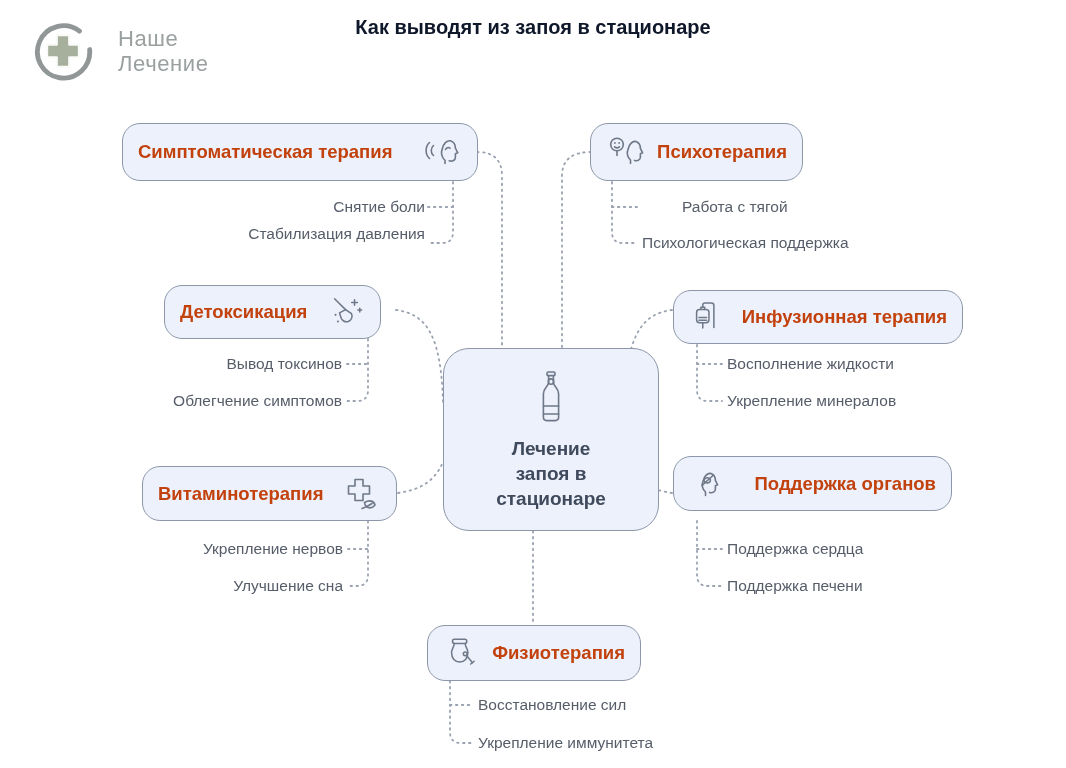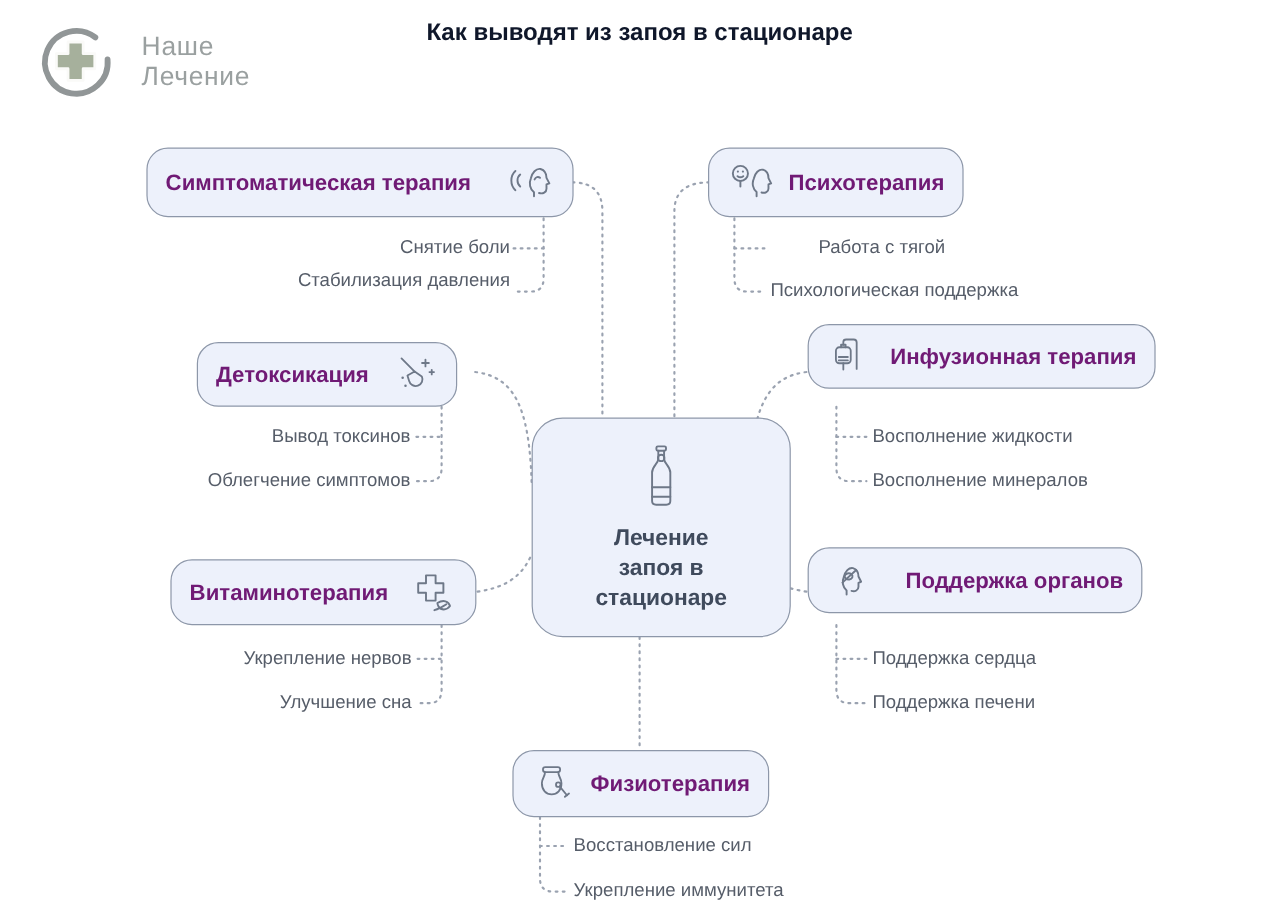--- a/index.html
+++ b/index.html
@@ -13,21 +13,21 @@
            font-size:20px; font-weight:bold; color:#0f172a; line-height:31px; }
 
   
   #wires { position:absolute; left:0; top:0; width:1066px; height:768px; }
   .conn { stroke:#9aa2b0; stroke-width:1.8; fill:none; stroke-dasharray:1.5 4.4; stroke-linecap:round; }
 
   
   .node { position:absolute; background:#edf1fb; border:1.5px solid #8d97a9; border-radius:18px;
           display:flex; align-items:center; justify-content:space-between; gap:10px;
           padding:0 15px; box-sizing:border-box; z-index:2; }
-  .node-label { font-weight:bold; font-size:18.5px; color:#701a75; white-space:nowrap; }
+  .node-label { font-weight:bold; font-size:18.5px; color:#c2410c; white-space:nowrap; }
   .center-node { flex-direction:column; justify-content:center; gap:9px; border-radius:26px; padding:10px; }
   .center-label { font-weight:bold; font-size:19px; color:#3f4a5c; text-align:center; line-height:25px; width:132px; }
 
   
   .sub { position:absolute; font-size:15.5px; color:#565d69; white-space:nowrap; z-index:2; }
   .sub.r { text-align:right; }
 
   
   .ic { stroke:#6e7888; fill:none; stroke-width:1.6; stroke-linecap:round; stroke-linejoin:round; }
   .icd { fill:#6e7888; stroke:none; }
@@ -124,34 +124,34 @@
         <path class="ic" d="M29,7 V13 M26,10 H32"></path>
         <path class="ic" d="M34.5,16 V20 M32.5,18 H36.5"></path>
         <circle class="icd" cx="9" cy="23" r="1.1"></circle>
         <circle class="icd" cx="11.5" cy="30" r="1.1"></circle>
       </svg>
     </span>
   </div>
   <div class="sub r" style="right:724px; top:355px;">Вывод токсинов</div>
   <div class="sub r" style="right:724px; top:392px;">Облегчение симптомов</div>
 
-  <div class="node" style="left:673px; top:270px; width:290px; height:54px;">
+  <div class="node" style="left:673px; top:290px; width:290px; height:54px;">
     <span class="icon-box">
       <svg width="38" height="38" viewBox="0 0 40 40">
         <rect class="ic" x="8" y="12" width="13" height="14" rx="3"></rect>
         <path class="ic" d="M10.5,20.5 H18.5 M10.5,23.5 H18.5"></path>
         <path class="ic" d="M12.5,12 V9.8 H16.5 V12"></path>
         <path class="ic" d="M14.5,9.8 V7.4 Q14.5,5.2 17,5.2 L23.6,5.2 Q26.2,5.2 26.2,7.8 L26.2,31"></path>
         <path class="ic" d="M14.5,26 V31.5"></path>
       </svg>
     </span>
     <span class="node-label">Инфузионная терапия</span>
   </div>
   <div class="sub" style="left:727px; top:355px;">Восполнение жидкости</div>
-  <div class="sub" style="left:727px; top:392px;">Восполнение минералов</div>
+  <div class="sub" style="left:727px; top:392px;">Укрепление минералов</div>
 
   <div class="node center-node" style="left:443px; top:348px; width:216px; height:183px;">
     <span class="icon-box">
       <svg width="40" height="58" viewBox="0 0 40 58">
         <rect class="ic" x="16" y="3" width="8" height="3.6" rx="1.2"></rect>
         <path class="ic" d="M17.6,6.6 V13.2 C17.6,17.4 12.4,19.2 12.4,24.8 V48.6 Q12.4,51.6 15.8,51.6 H24.2 Q27.6,51.6 27.6,48.6 V24.8 C27.6,19.2 22.4,17.4 22.4,13.2 V6.6"></path>
         <circle class="ic" cx="20" cy="12.6" r="2.7"></circle>
         <path class="ic" d="M12.4,37 H27.6 M12.4,45 H27.6"></path>
       </svg>
     </span>

